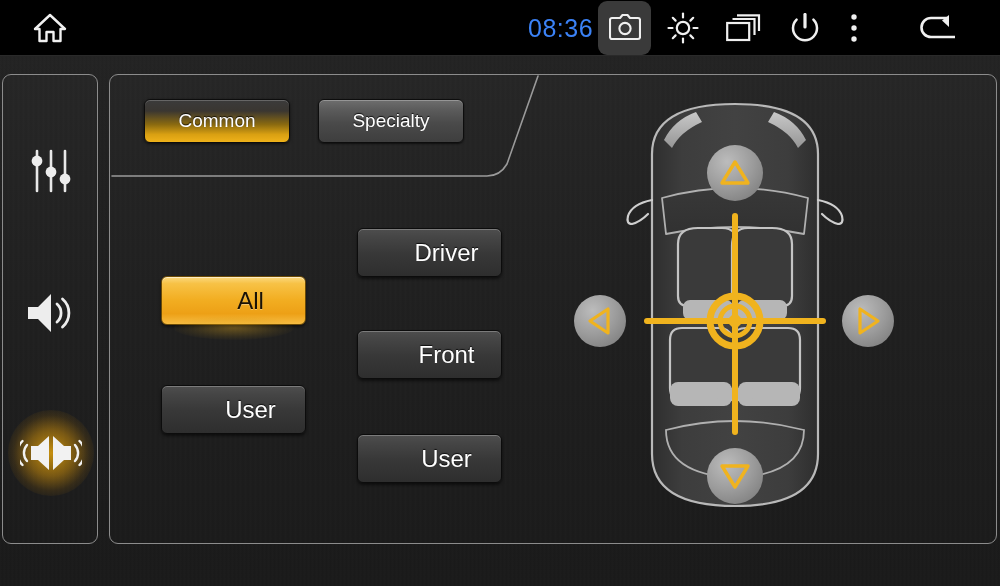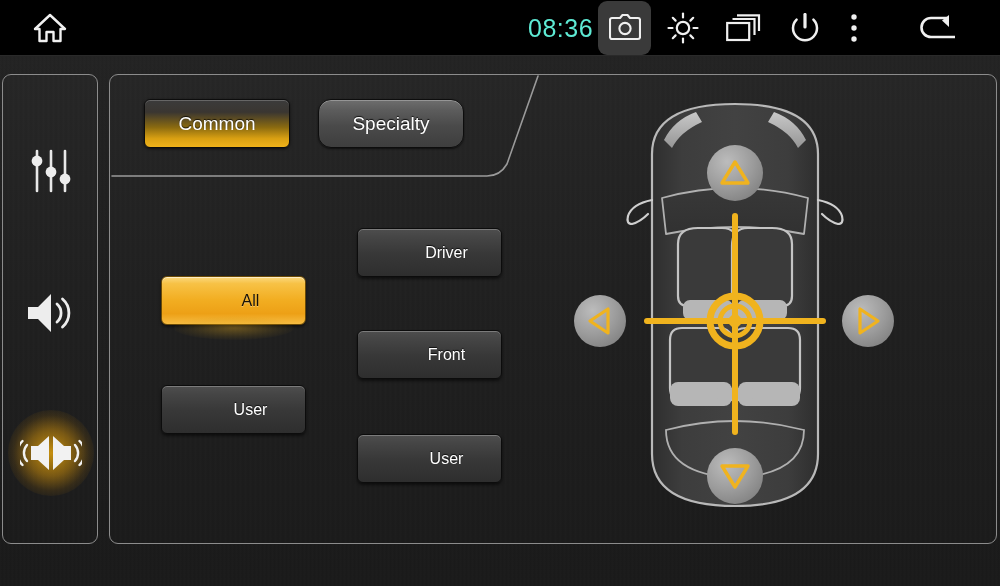--- a/index.html
+++ b/index.html
@@ -36,21 +36,21 @@
     height: 56px;
     display: flex;
     align-items: center;
     justify-content: center;
   }
   .sb-icon svg { display: block; }
   .sb-time {
     position: absolute;
     top: 0; height: 56px;
     display: flex; align-items: center;
-    color: #5eead4;
+    color: #3b82f6;
     font-size: 25px;
     letter-spacing: 0.5px;
     font-family: "Liberation Sans", sans-serif;
   }
   .cam-hl {
     position: absolute;
     left: 598px; top: 1px;
     width: 53px; height: 54px;
     border-radius: 9px;
     background: #3a3a3a;
@@ -87,47 +87,46 @@
     transform: translate(-50%, -50%);
     width: 86px; height: 86px;
     border-radius: 50%;
     background: radial-gradient(circle, rgba(245,175,10,0.78) 0%, rgba(232,160,8,0.45) 38%, rgba(180,120,5,0.16) 62%, rgba(0,0,0,0) 78%);
   }
   .side-item svg { position: relative; z-index: 2; display: block; }
 
   
   .tab {
     position: absolute;
-    height: 49px;
+    height: 44px;
     border-radius: 6px;
     border: 1px solid #0d0d0d;
     display: flex; align-items: center; justify-content: center;
     color: #ffffff;
     font-size: 19px;
     text-shadow: 0 -1px 1px rgba(0,0,0,0.85);
   }
   .tab.inactive {
     background: linear-gradient(180deg, #6e6e6e 0%, #5c5c5c 22%, #4a4a4a 55%, #3e3e3e 100%);
     box-shadow: inset 0 1px 0 rgba(255,255,255,0.28), 0 1px 2px rgba(0,0,0,0.6);
-    border-radius: 13px;
   }
   .tab.active {
     background: linear-gradient(180deg, #3b3b3b 0%, #3a3631 26%, #8a6a10 58%, #d9a012 82%, #efb21a 100%);
     box-shadow: inset 0 1px 0 rgba(255,255,255,0.22), 0 1px 3px rgba(0,0,0,0.6);
   }
 
   
   .divider { position: absolute; left: 110px; top: 74px; width: 888px; height: 120px; pointer-events: none; }
 
   
   .btn {
     position: absolute;
     border-radius: 6px;
     display: flex; align-items: center; justify-content: center;
-    font-size: 16px;
+    font-size: 24px;
     padding-left: 34px;
   }
   .btn.dark {
     border: 1px solid #0c0c0c;
     color: #ffffff;
     background: linear-gradient(180deg, #4e4e4e 0%, #454545 18%, #383838 52%, #2e2e2e 100%);
     box-shadow: inset 0 1px 0 rgba(255,255,255,0.26), 0 2px 3px rgba(0,0,0,0.55);
     text-shadow: 0 -1px 1px rgba(0,0,0,0.8);
   }
   .btn.amber {

